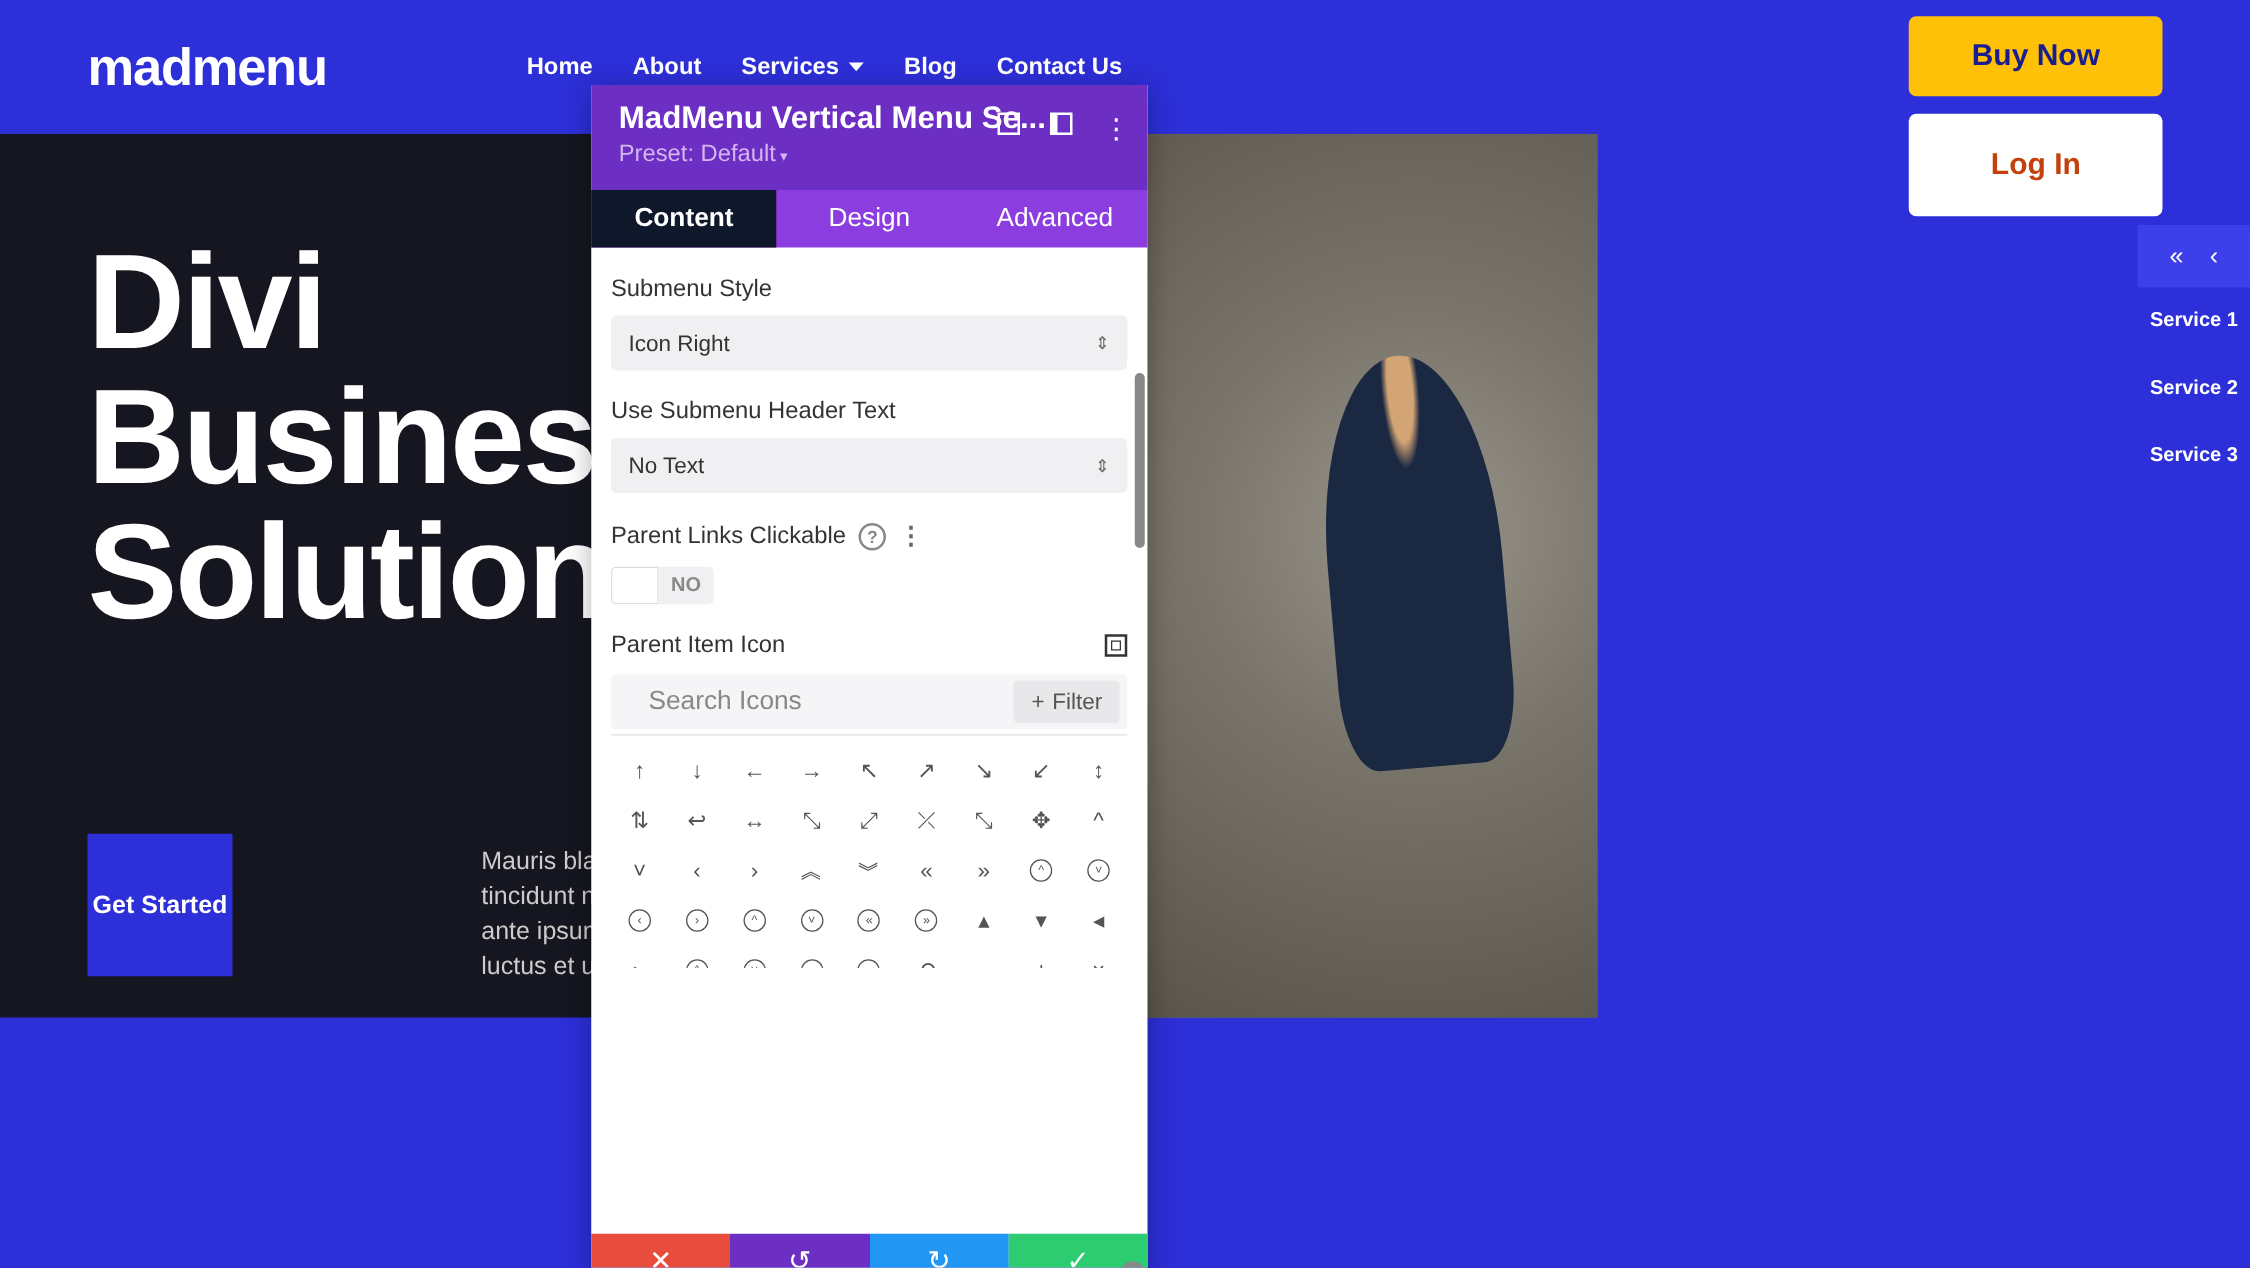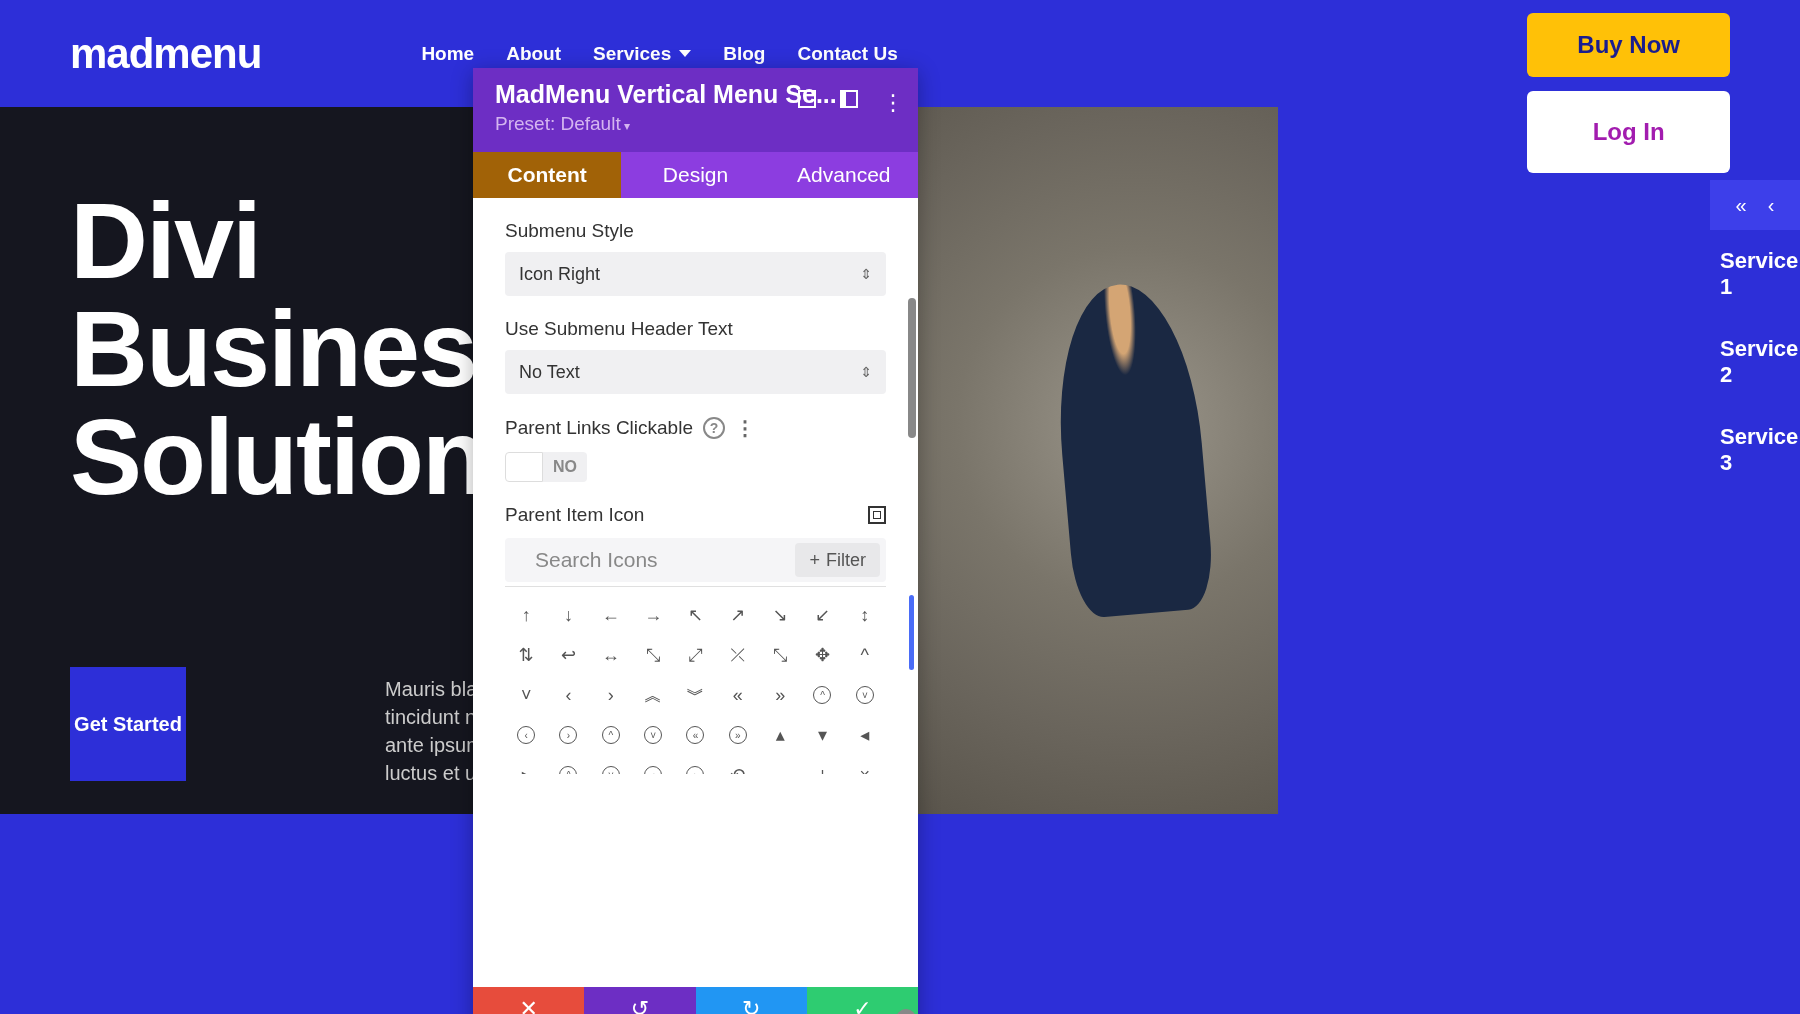--- a/index.html
+++ b/index.html
@@ -7,50 +7,50 @@
 
 .header { position: absolute; top: 0; left: 0; right: 0; height: 107px; background: #2d2fd8; display: flex; align-items: center; padding: 0 70px; z-index: 5; }
 .logo { color: white; font-size: 42px; font-weight: 700; letter-spacing: -1px; }
 .nav { display: flex; gap: 32px; margin-left: 160px; }
 .nav-item { color: white; font-size: 19px; font-weight: 600; display: flex; align-items: center; gap: 8px; }
 .chevron-down { width: 0; height: 0; border-left: 6px solid transparent; border-right: 6px solid transparent; border-top: 7px solid white; }
 .header-actions { margin-left: auto; display: flex; gap: 14px; flex-direction: column; }
 .search-btn { width: 62px; height: 64px; background: white; border-radius: 6px; display: flex; align-items: center; justify-content: center; }
 .search-btn svg { width: 28px; height: 28px; stroke: #2d2fd8; }
 .buy-btn { padding: 0 50px; height: 64px; background: #ffc107; border-radius: 6px; display: flex; align-items: center; justify-content: center; color: #1a1d8f; font-size: 24px; font-weight: 700; }
-.login-btn { padding: 0 24px; height: 82px; background: white; border-radius: 6px; display: flex; align-items: center; justify-content: center; color: #a21caf; font-size: 24px; font-weight: 700; }
+.login-btn { padding: 0 24px; height: 82px; background: white; border-radius: 6px; display: flex; align-items: center; justify-content: center; color: #c2410c; font-size: 24px; font-weight: 700; }
 
 .hero { position: absolute; top: 107px; left: 0; width: 1278px; height: 707px; background: #15161f; }
 .hero-title { position: absolute; left: 70px; top: 80px; color: white; font-size: 108px; font-weight: 700; line-height: 1.0; letter-spacing: -2px; }
 .get-started { position: absolute; left: 70px; top: 560px; width: 116px; height: 114px; background: #2d2fd8; display: flex; align-items: center; justify-content: center; color: white; font-size: 20px; font-weight: 700; }
 .hero-text { position: absolute; left: 385px; top: 568px; color: #ccc; font-size: 20px; line-height: 1.4; }
 
 .hero-img { position: absolute; top: 107px; left: 918px; width: 360px; height: 707px; background: #8a8577; overflow: hidden; }
 .hero-img::before { content: ""; position: absolute; inset: 0; background: radial-gradient(circle at 60% 45%, #9a958a 0%, #7a756a 40%, #6a655c 70%, #5a554c 100%); }
 .person { position: absolute; left: 40%; top: 25%; width: 140px; height: 330px; background: radial-gradient(ellipse at 50% 8%, #d4a574 0%, #d4a574 10%, #1a2842 15%, #1a2842 100%); border-radius: 50% 50% 20% 20%; transform: rotate(-5deg); }
 
 .sidebar { position: absolute; top: 180px; right: 0; width: 100px; }
 .sidebar-top { height: 50px; background: #3d3fea; display: flex; align-items: center; justify-content: space-around; padding: 0 15px; margin-left: 10px; }
 .sidebar-top span { color: white; font-size: 20px; }
-.sidebar-item { color: white; font-size: 22px; font-weight: 700; padding: 18px 0 18px 20px; }
+.sidebar-item { color: white; font-size: 16px; font-weight: 700; padding: 18px 0 18px 20px; }
 
 .panel { position: absolute; top: 68px; left: 473px; width: 445px; height: 963px; background: white; box-shadow: 0 4px 20px rgba(0,0,0,0.3); z-index: 20; }
 .panel-header { height: 84px; background: #6d2ec4; padding: 12px 22px; position: relative; }
 .panel-title { color: white; font-size: 25px; font-weight: 600; }
 .panel-preset { color: #d4b5f0; font-size: 19px; margin-top: 4px; }
 .panel-preset::after { content: " ▾"; font-size: 12px; }
 .panel-icons { position: absolute; right: 16px; top: 22px; display: flex; gap: 24px; }
 .panel-icon { width: 18px; height: 18px; border: 2px solid white; }
 .panel-dots { color: white; font-size: 22px; letter-spacing: -2px; }
 
 .tabs { height: 46px; background: #8c3de0; display: flex; }
 .tab { flex: 1; display: flex; align-items: center; justify-content: center; color: white; font-size: 21px; font-weight: 500; }
-.tab.active { background: #a16207; font-weight: 700; }
-
-.panel-body { height: 576px; overflow-y: auto; padding: 14px 32px; position: relative; }
+.tab.active { background: #0f172a; font-weight: 700; }
+
+.panel-body { height: 576px; overflow-y: auto; padding: 14px 16px; position: relative; }
 .scroll-indicator { position: absolute; right: 2px; top: 100px; width: 8px; height: 140px; background: #888; border-radius: 4px; }
 .setting-label { font-size: 19px; color: #333; margin-top: 8px; display: flex; align-items: center; gap: 10px; }
 .help-icon { width: 22px; height: 22px; border: 2px solid #888; border-radius: 50%; display: inline-flex; align-items: center; justify-content: center; font-size: 14px; font-weight: 700; color: #888; }
 .dots-icon { color: #666; font-size: 20px; font-weight: 700; }
 .select-box { margin-top: 10px; height: 44px; background: #f0f0f2; border-radius: 4px; display: flex; align-items: center; padding: 0 14px; font-size: 18px; color: #333; position: relative; }
 .select-arrow { position: absolute; right: 14px; color: #666; font-size: 14px; }
 .toggle-row { margin-top: 12px; display: flex; align-items: center; gap: 0; }
 .toggle { width: 38px; height: 30px; background: white; border: 1px solid #ddd; border-radius: 4px 0 0 4px; }
 .toggle-label { height: 30px; padding: 0 10px; background: #f0f0f2; border-radius: 0 4px 4px 0; display: flex; align-items: center; font-size: 16px; font-weight: 700; color: #888; }
 .expand-icon { margin-left: auto; width: 18px; height: 18px; border: 2px solid #333; position: relative; }

